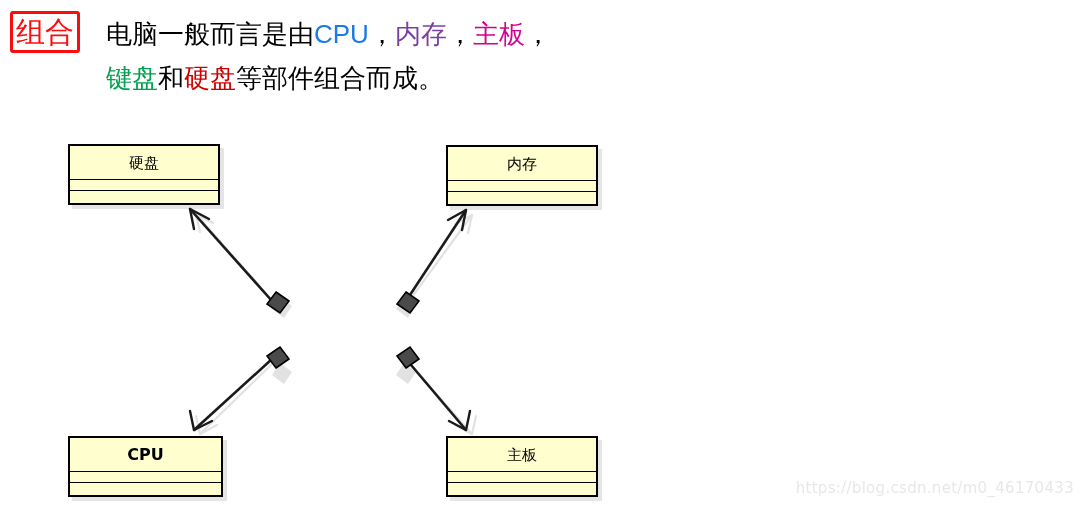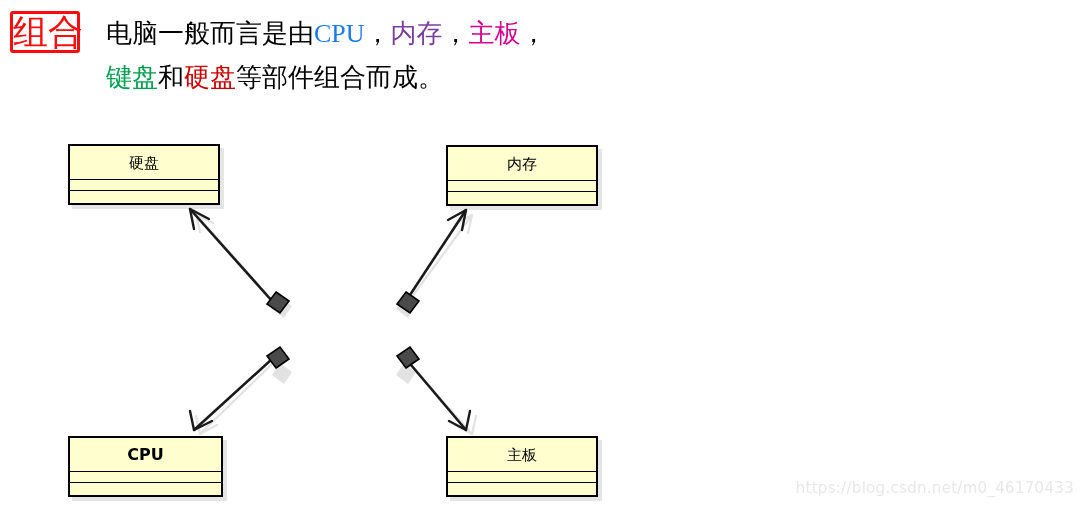--- a/index.html
+++ b/index.html
@@ -28,33 +28,33 @@
     position: absolute;
     left: 10px;
     top: 11px;
     width: 70px;
     height: 42px;
     box-sizing: border-box;
     border: 3px solid #fb0d0d;
     border-radius: 3px;
     color: #fb0d0d;
     font-family: "DejaVu Sans", sans-serif;
-    font-size: 35px;
+    font-size: 29px;
     line-height: 36px;
     text-align: center;
     letter-spacing: 0px;
     white-space: nowrap;
   }
 
   #caption {
     position: absolute;
     left: 106px;
     top: 12px;
     width: 470px;
-    font-family: Liberation Serif, serif;
+    font-family: Liberation Sans, sans-serif;
     font-size: 26px;
     line-height: 44px;
     color: #000000;
     white-space: normal;
   }
   #caption .seg { white-space: pre; }
 
   
   #diagram {
     position: absolute;

